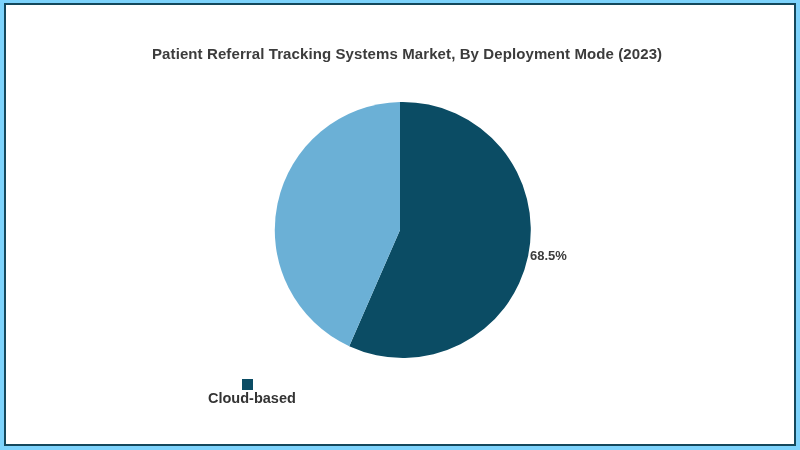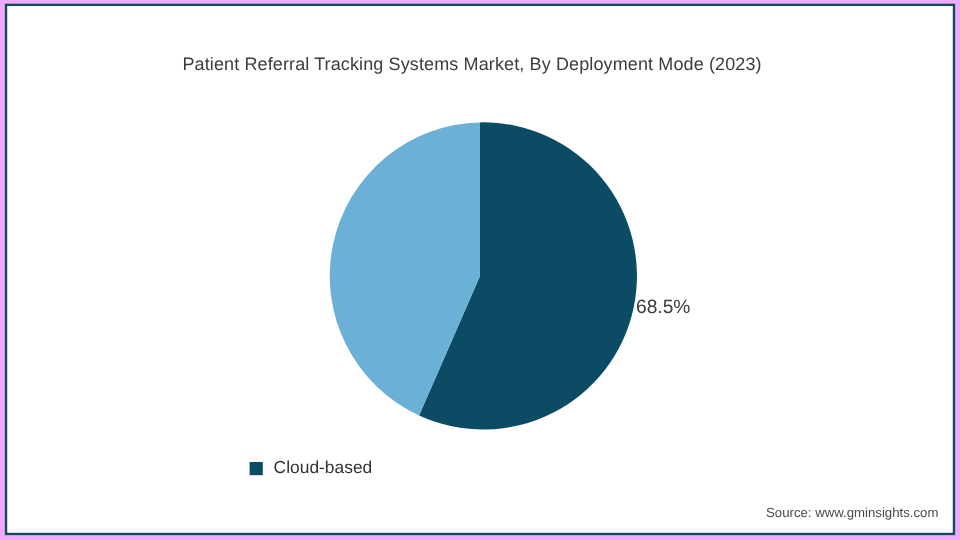--- a/index.html
+++ b/index.html
@@ -48,36 +48,37 @@
   }
   #pie-svg {
     display: block;
     width: 268px;
     height: 268px;
   }
   #pct-label {
     position: absolute;
     left: 530px;
     top: 248px;
-    font-size: 16px;
+    font-size: 13px;
     color: #3c3c3c;
     white-space: nowrap;
   }
   #legend {
     position: absolute;
     left: 0;
     top: 379px;
     width: 800px;
     height: 22px;
   }
   .legend-item {
     position: absolute;
     display: flex;
     align-items: center;
     height: 22px;
+    flex-direction: column;
   }
   .legend-item.li-0 { left: 208px; }
   .legend-item.li-1 { left: 494px; }
   .legend-swatch {
     width: 11px;
     height: 11px;
     margin-right: 9px;
     flex: 0 0 auto;
   }
   .legend-label {
@@ -90,21 +91,21 @@
     right: 18px;
     bottom: 16px;
     font-size: 11px;
     color: #4a4a4a;
     white-space: nowrap;
   }
 </style>
 </head>
 <body>
 
-<div id="chart-card" style="background: #f0abfc;">
+<div id="chart-card" style="background: #7dd3fc; font-weight: bold;">
 
   <div id="chart-frame" style="border-color: rgb(20, 72, 92);"></div>
 
   <div id="chart-title">Patient Referral Tracking Systems Market, By Deployment Mode (2023)</div>
 
   <div id="pie-wrap">
     <svg id="pie-svg" viewBox="0 0 268 268">
 
       <path id="slice-0" d="M 134 134 L 134 6 A 128 128 0 1 1 83.22 250.22 Z" fill="#0b4c64"></path>
       <path id="slice-1" d="M 134 134 L 83.22 250.22 A 128 128 0 0 1 134 6 Z" fill="#6bb0d6"></path>
@@ -113,15 +114,14 @@
 
   <div id="pct-label">68.5%</div>
 
   <div id="legend">
     <div class="legend-item li-0">
       <span class="legend-swatch" id="swatch-0" style="background: rgb(11, 76, 100);"></span>
       <span class="legend-label">Cloud-based</span>
     </div>
   </div>
 
-  <div id="source-note">Source: www.gminsights.com</div>
 
 </div>
 
 </body></html>

